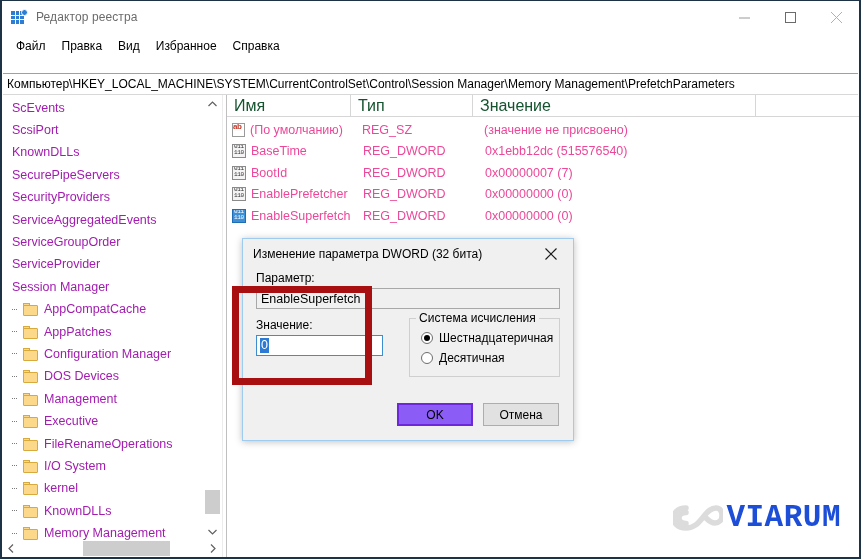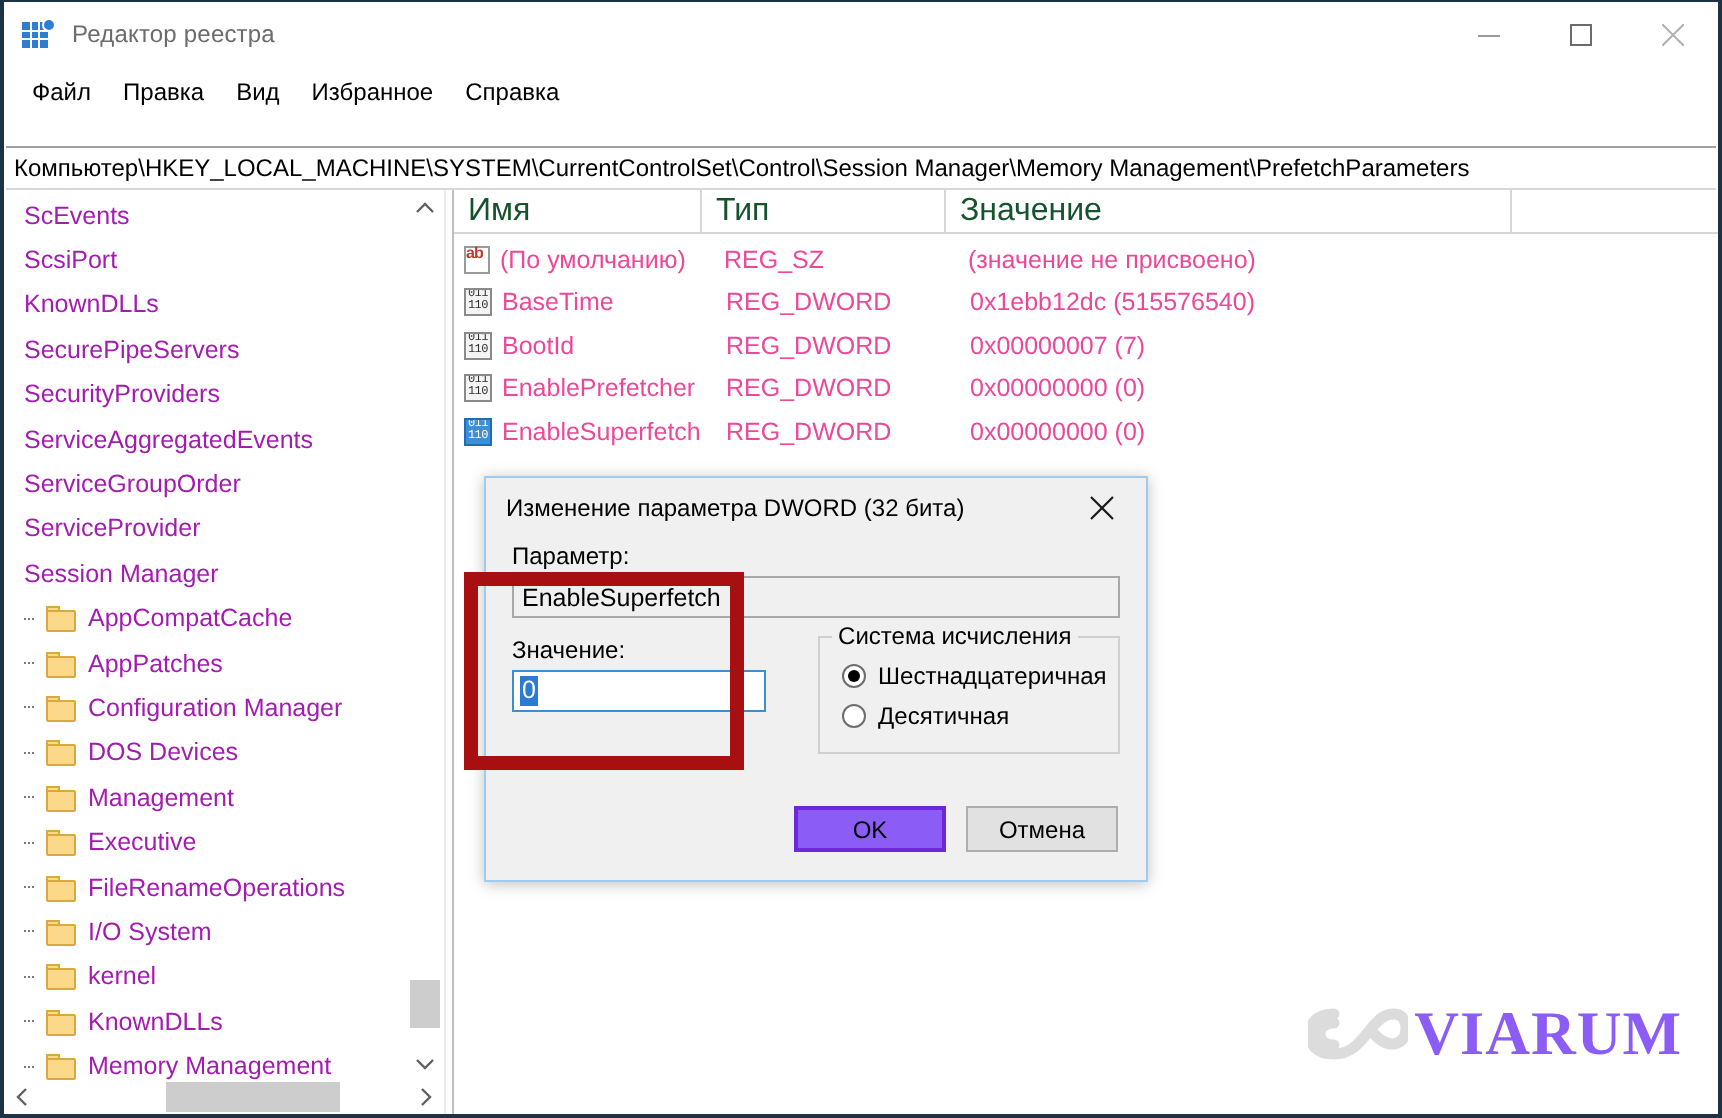--- a/index.html
+++ b/index.html
@@ -382,23 +382,23 @@
   #watermark {
     position: absolute;
     right: 18px; bottom: 22px;
     display: flex;
     align-items: center;
     opacity: 1;
   }
   #watermark .wm-text {
     font-size: 31px;
     font-weight: bold;
-    color: #8b5cf6;
+    color: #1d4ed8;
     letter-spacing: 0.5px;
-    font-family: Liberation Serif, serif;
+    font-family: Liberation Mono, monospace;
   }
   #watermark .wm-logo {
     margin-right: 3px;
     display: block;
   }
 
   
   #dialog {
     position: absolute;
     left: 242px; top: 238px;

